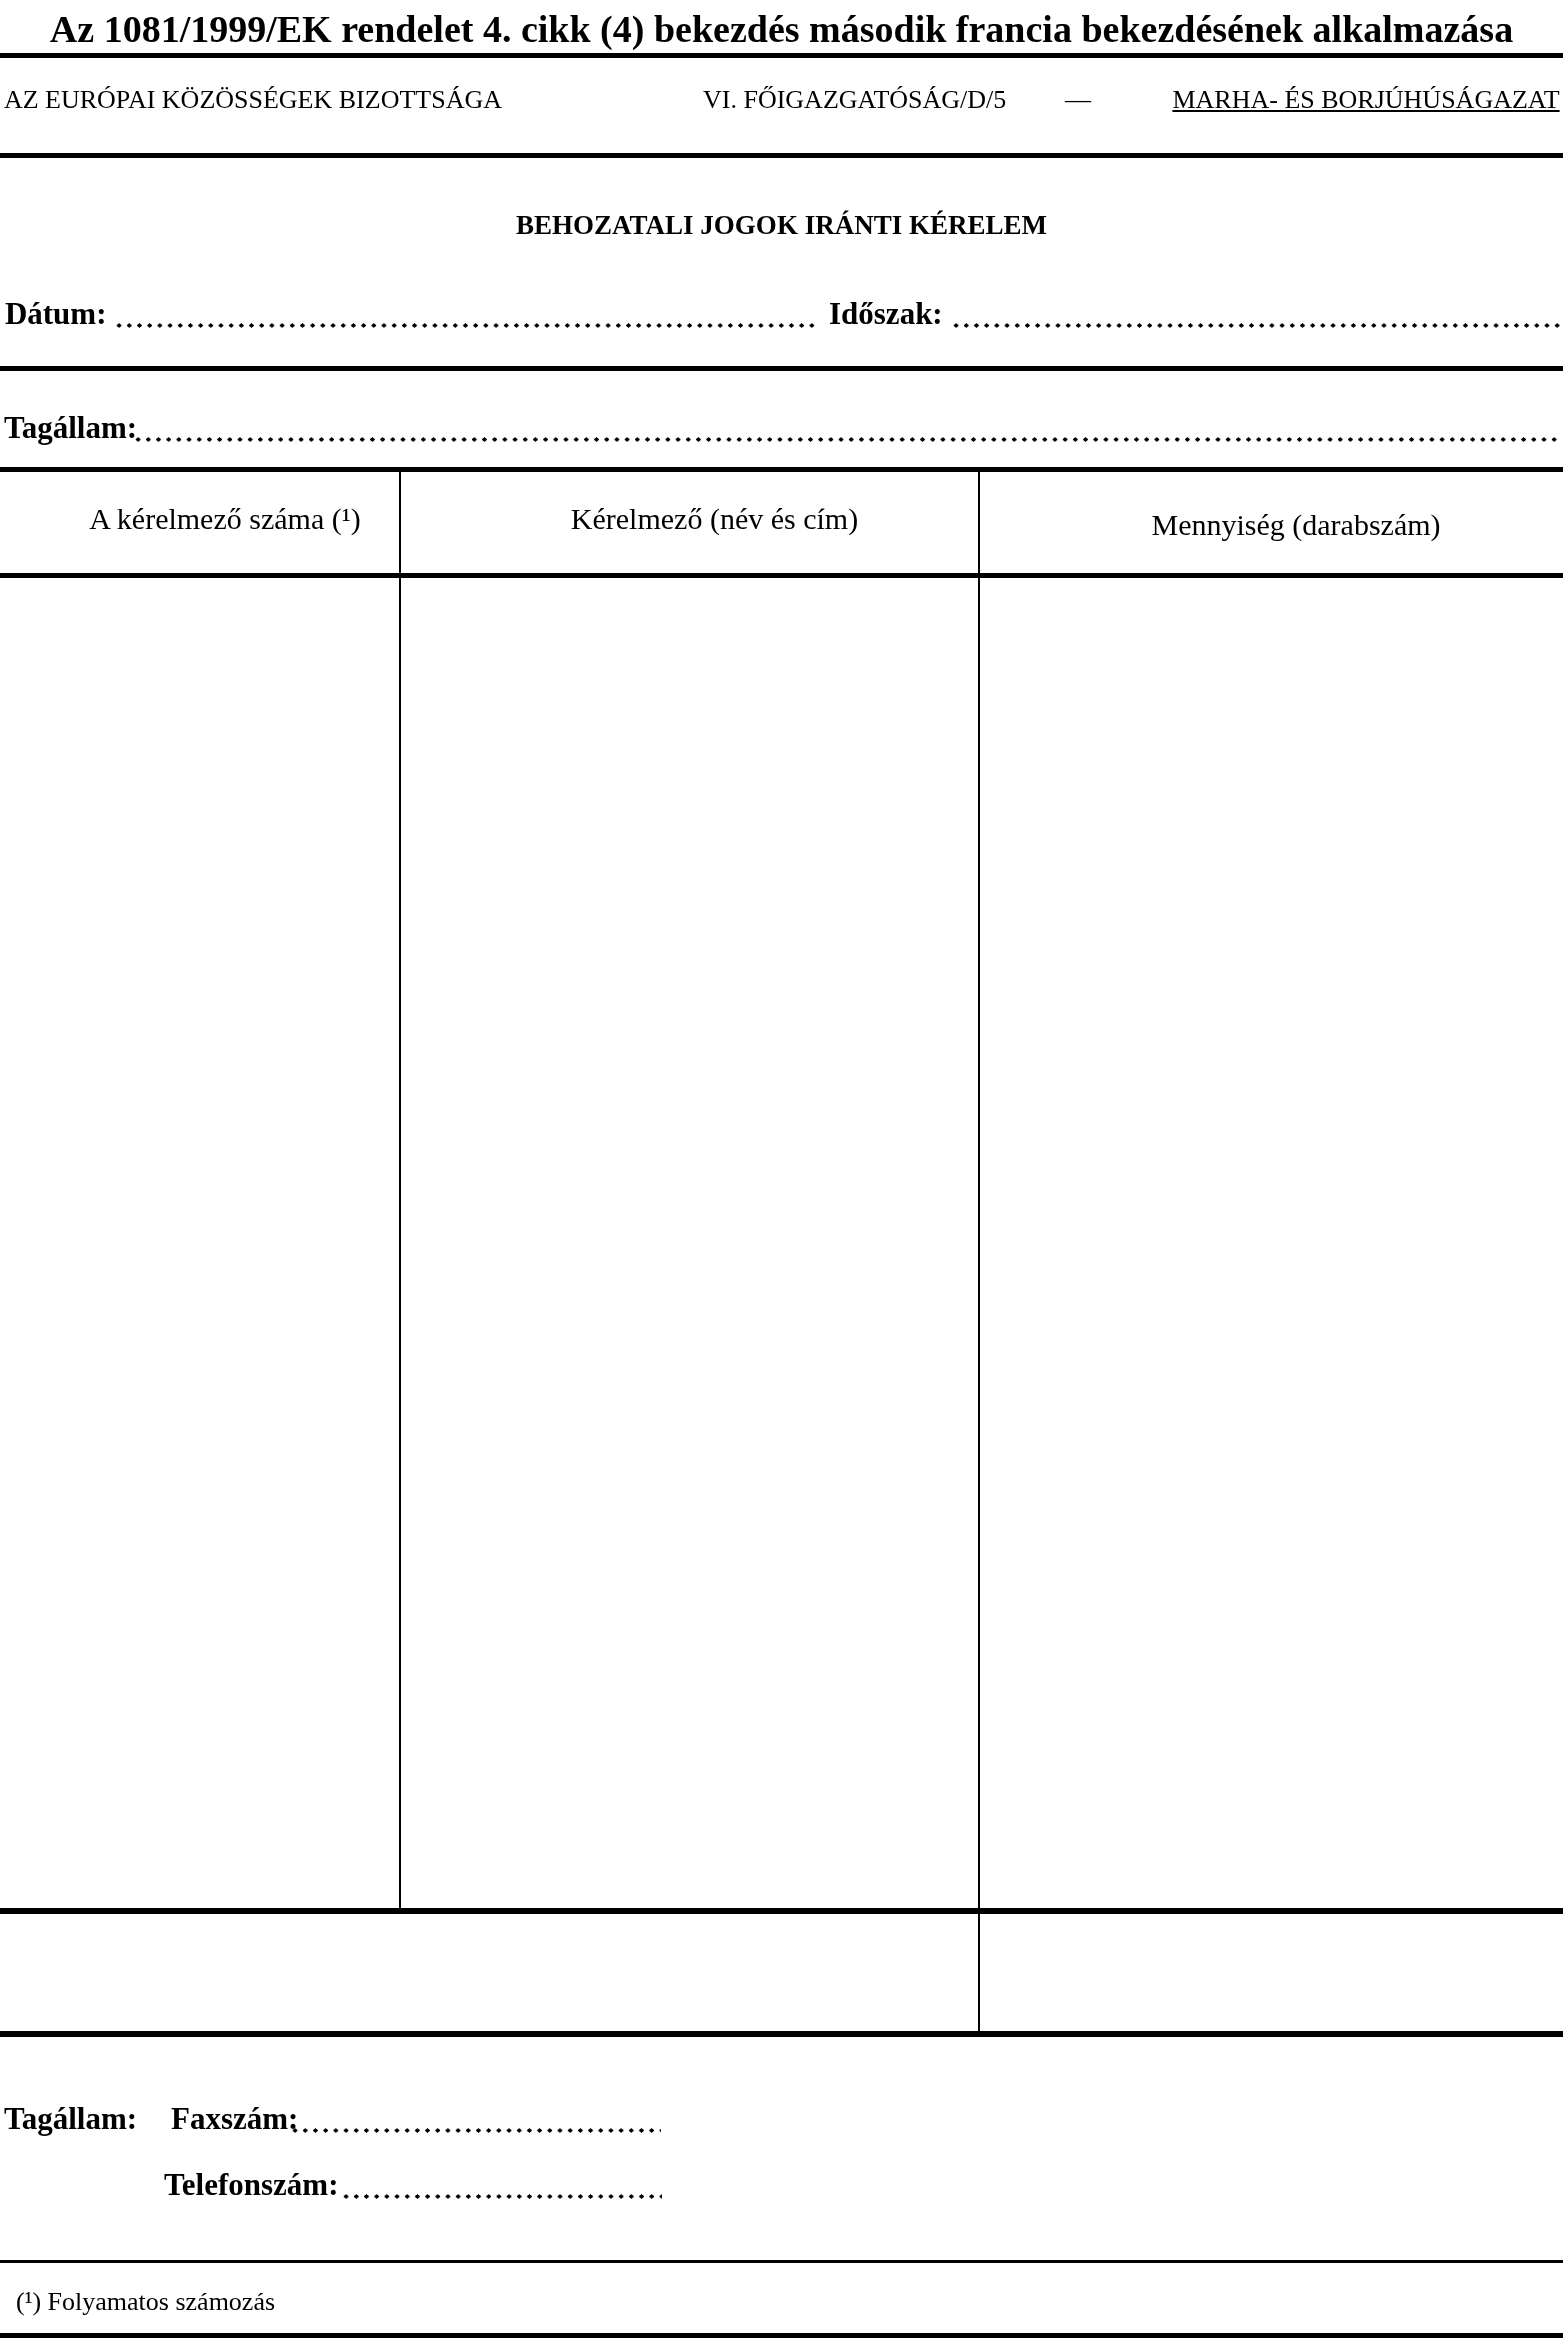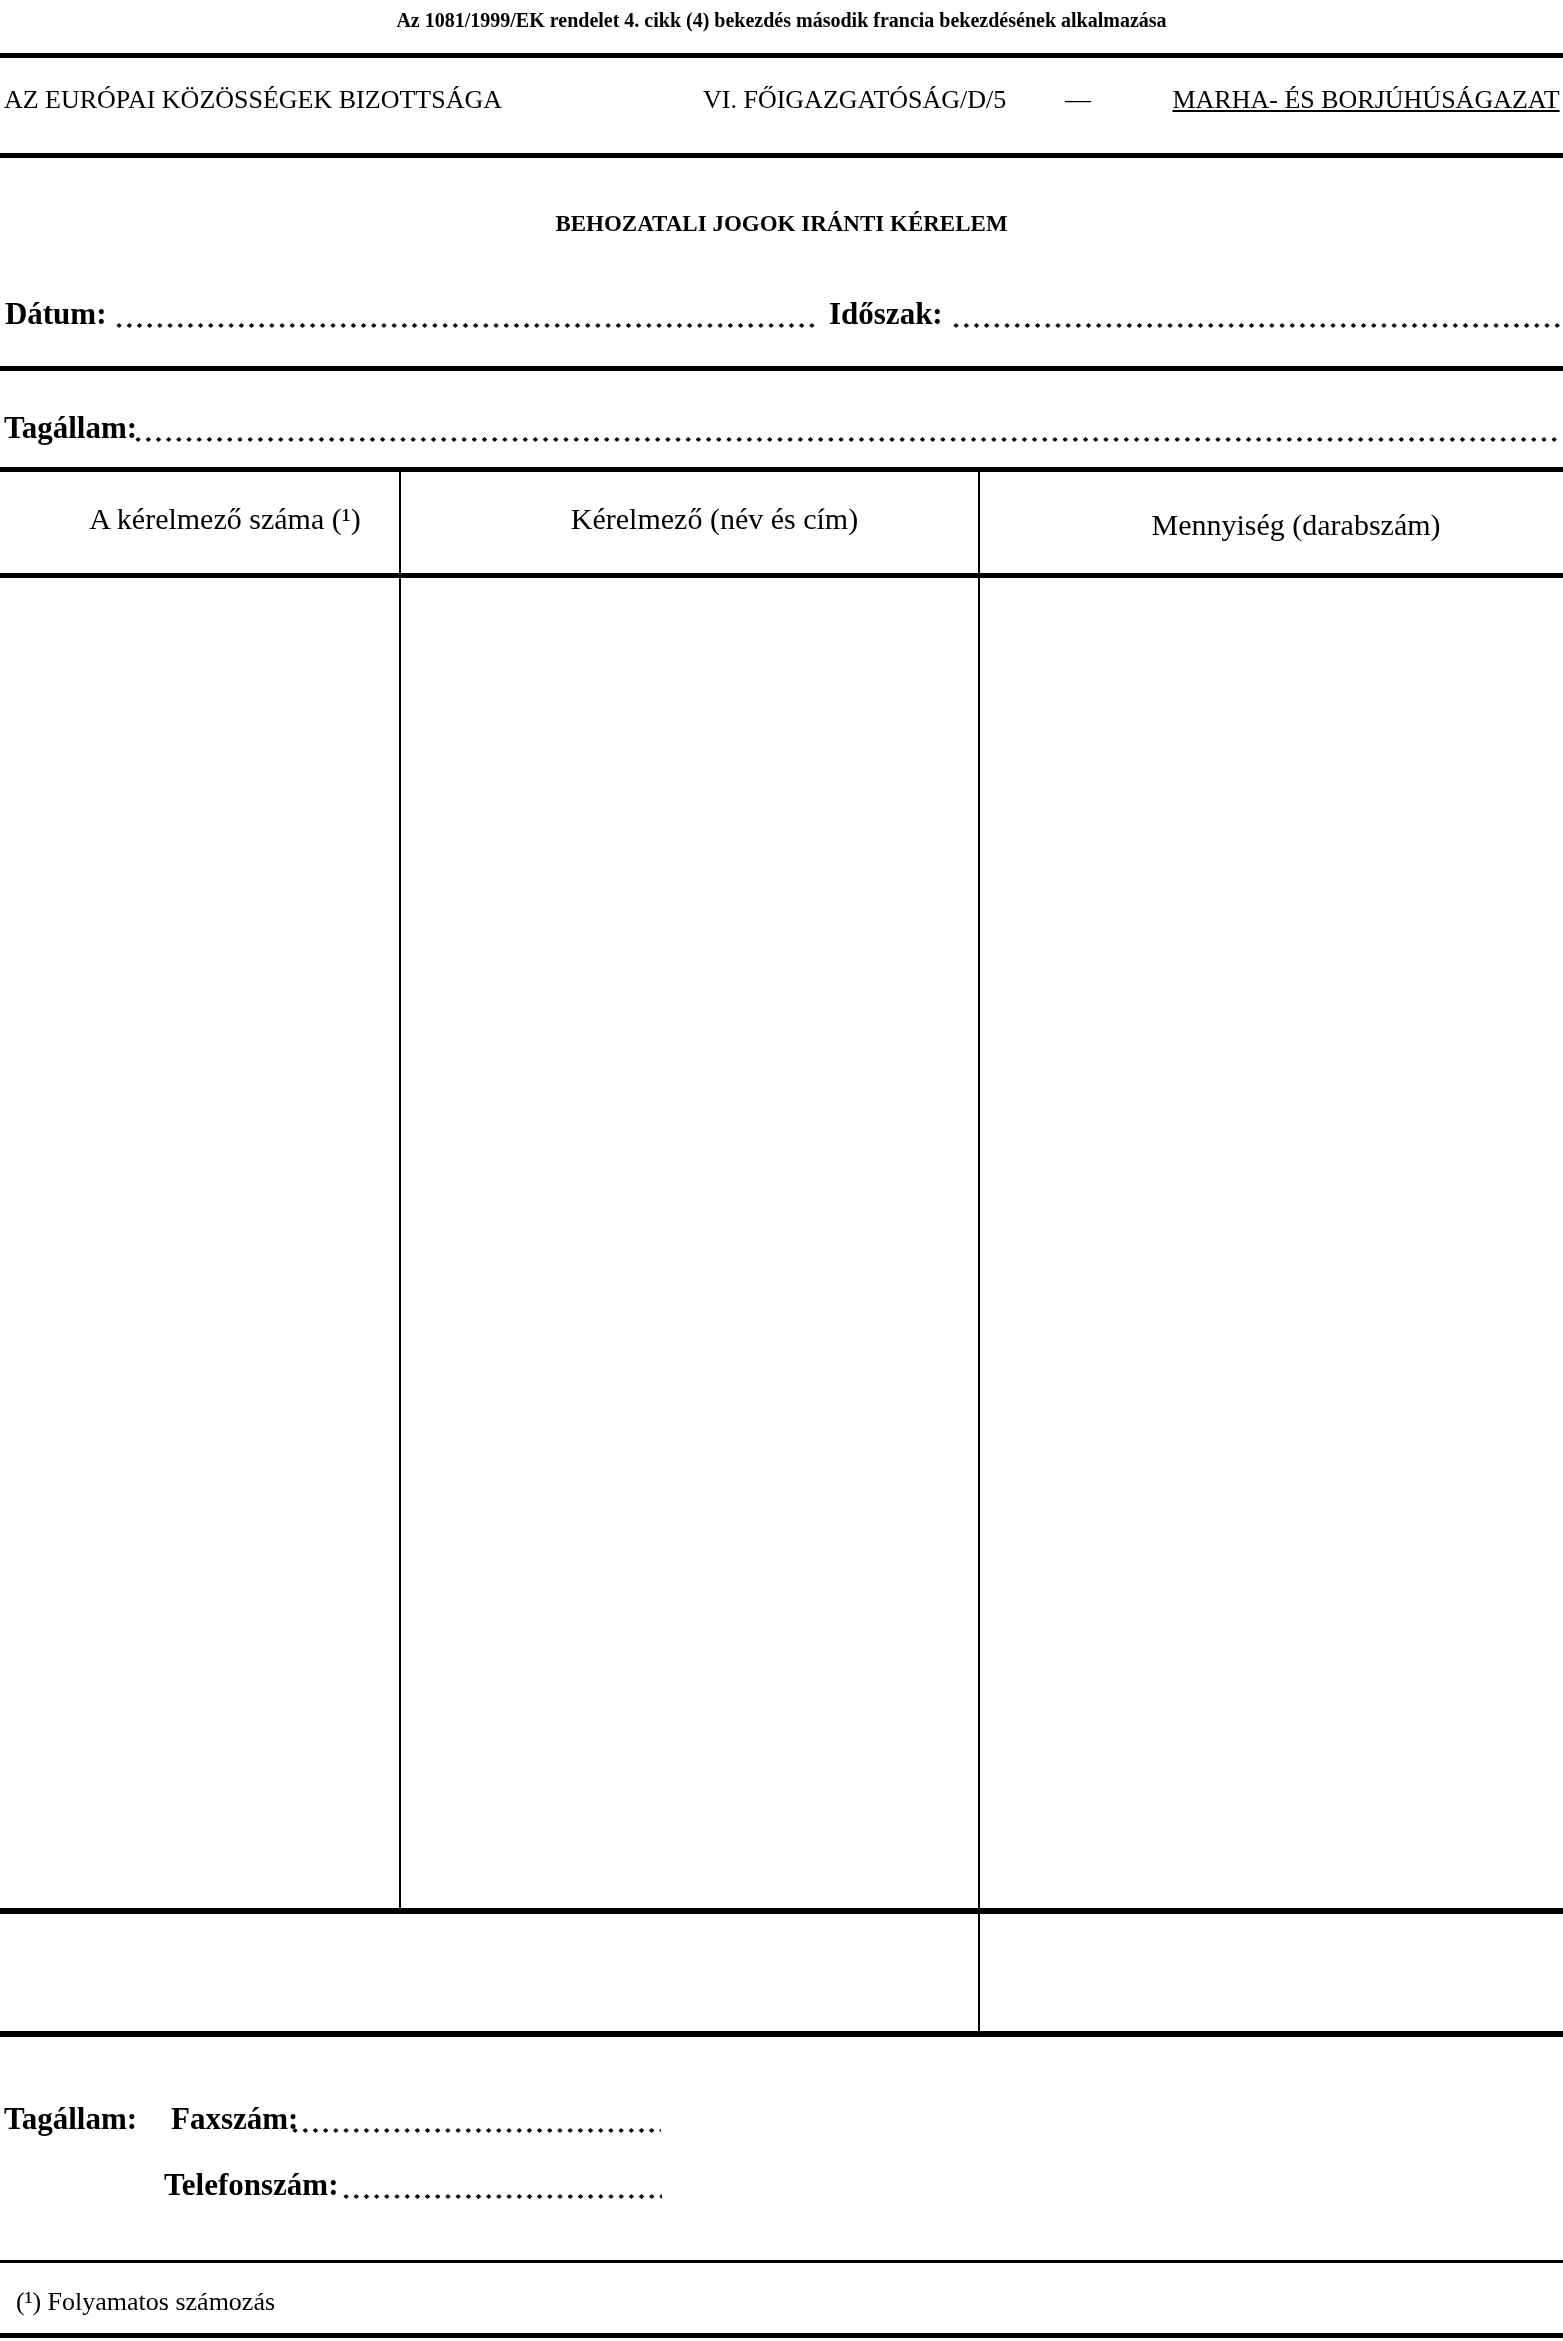--- a/index.html
+++ b/index.html
@@ -24,21 +24,21 @@
     background: #000000;
   }
   .vline {
     position: absolute;
     width: 1.9px;
     background: #000000;
   }
   .center { text-align: center; }
   .right { text-align: left; text-decoration: underline; }
   .bold { font-weight: bold; }
-  .t-title   { font-size: 20px; line-height: 1; white-space: nowrap; }
+  .t-title   { font-size: 38px; line-height: 1; white-space: nowrap; }
   .t-org     { font-size: 26px; line-height: 1; white-space: nowrap; }
   .t-label   { font-size: 31px; line-height: 1; white-space: nowrap; font-weight: bold; }
   .t-th      { font-size: 30px; line-height: 1; white-space: nowrap; margin-left: 25px; }
   .t-foot    { font-size: 26px; line-height: 1; white-space: nowrap; }
   .leader {
     position: absolute;
     height: 4.9px;
     background-image: radial-gradient(circle, #000000 1.9px, rgba(0,0,0,0) 2.2px);
     background-size: 10.2px 4.9px;
     background-repeat: repeat-x;
@@ -57,21 +57,21 @@
   <div class="abs t-org" style="left:3.9px; top:87px;">AZ EURÓPAI KÖZÖSSÉGEK BIZOTTSÁGA</div>
 
   <div class="abs t-org" style="left:703px; top:87px;">VI. FŐIGAZGATÓSÁG/D/5</div>
 
   <div class="abs t-org center" style="left:1039px; top:87px; width:78px;">—</div>
 
   <div class="abs t-org right" style="right:3.4px; top:87px;">MARHA- ÉS BORJÚHÚSÁGAZAT</div>
 
   <div class="rule" style="top:153px; height:5.4px;"></div>
 
-  <div class="abs t-title bold center" style="left:0; top:212px; width:100%; font-size:23px;">BEHOZATALI JOGOK IRÁNTI KÉRELEM</div>
+  <div class="abs t-title bold center" style="left:0; top:212px; width:100%; font-size:27px;">BEHOZATALI JOGOK IRÁNTI KÉRELEM</div>
 
   <div class="abs t-label" style="left:4.9px; top:298px;">Dátum:</div>
 
   <div class="leader" style="left:114px; top:323px; width:701px;"></div>
 
   <div class="abs t-label" style="left:829px; top:298px;">Időszak:</div>
 
   <div class="leader" style="left:951px; top:323px; width:610px;"></div>
 
   <div class="rule" style="top:366px; height:4.9px;"></div>

